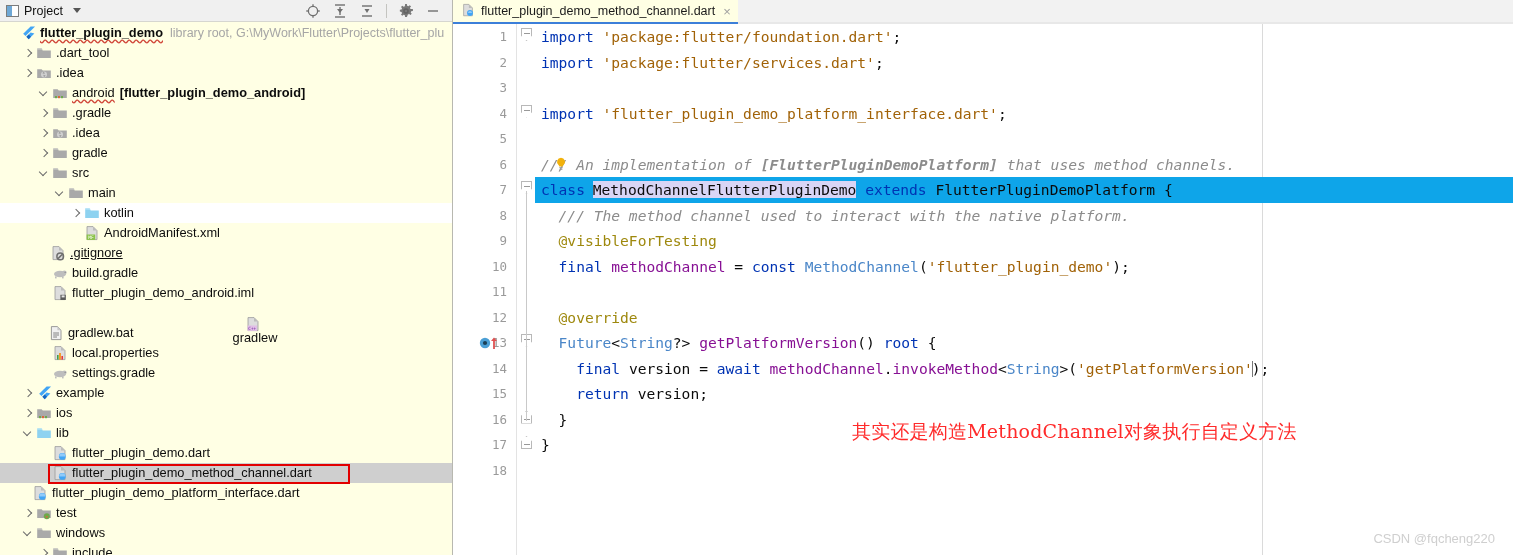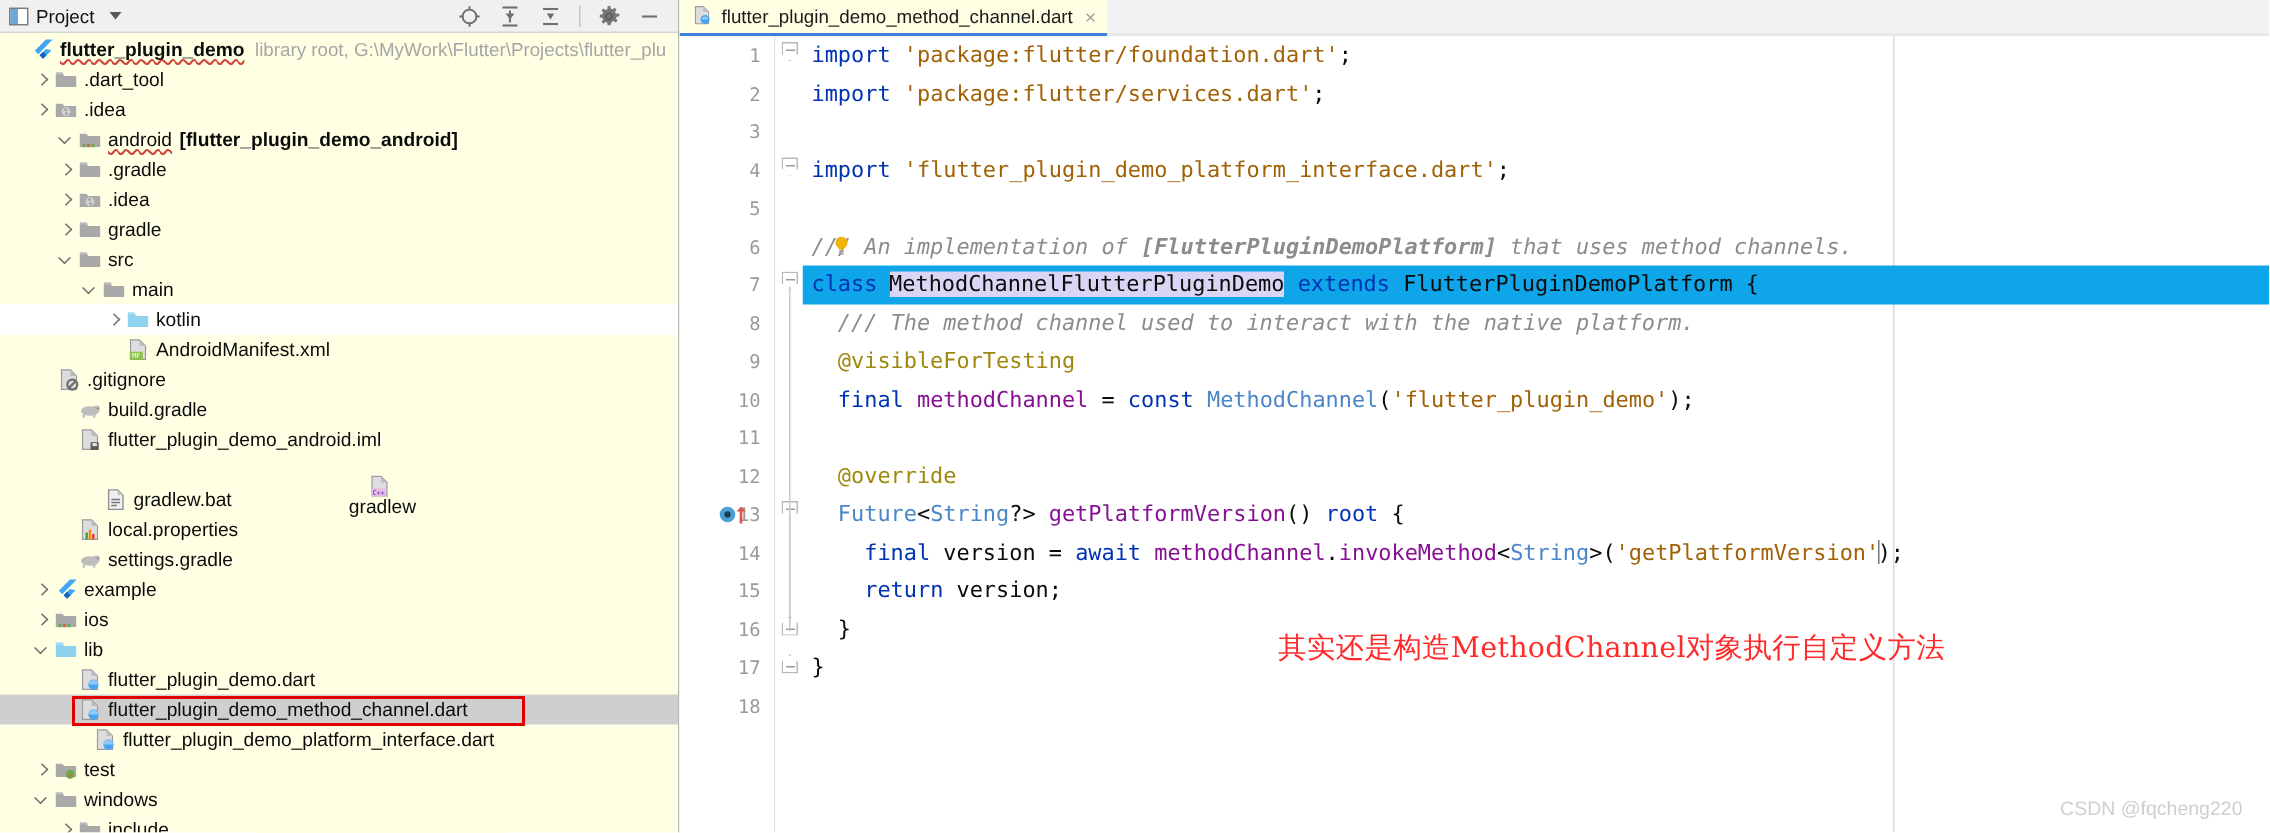--- a/index.html
+++ b/index.html
@@ -444,21 +444,21 @@
         <div class="row" style="padding-left: 70px;">
           <span class="arrow"></span>
           <span class="ico"><svg width="16" height="16" viewBox="0 0 16 16">
               <path d="M3 1.6h6l4 4v9H3z" fill="#DDDDDD" stroke="#9b9b9b" stroke-width=".8"></path>
               <path d="M9 1.6l4 4H9z" fill="#bcbcbc"></path>
               <rect x="2.6" y="9.5" width="8.6" height="5.4" fill="#8BC34A"></rect>
               <text x="6.9" y="13.9" font-size="4.6" fill="#ffffff" text-anchor="middle" font-family="monospace">MF</text>
             </svg></span>
           <span class="lbl">AndroidManifest.xml</span>
         </div>
-        <div class="row" style="padding-left: 24px;">
+        <div class="row" style="padding-left: 36px; text-decoration: underline;">
           <span class="arrow"></span>
           <span class="ico"><svg width="16" height="16" viewBox="0 0 16 16">
               <path d="M3 1.6h6l4 4v9H3z" fill="#DDDDDD" stroke="#9b9b9b" stroke-width=".8"></path>
               <path d="M9 1.6l4 4H9z" fill="#bcbcbc"></path>
               <circle cx="10.2" cy="11.4" r="3.3" fill="none" stroke="#6e6e6e" stroke-width="1.5"></circle>
               <line x1="8" y1="13.6" x2="12.4" y2="9.2" stroke="#6e6e6e" stroke-width="1.5"></line>
             </svg></span>
           <span class="lbl">.gitignore</span>
         </div>
         <div class="row" style="padding-left: 38px;">
@@ -485,21 +485,21 @@
         <div class="row" style="padding-left: 58px; flex-direction: column;">
           <span class="arrow"></span>
           <span class="ico"><svg width="16" height="16" viewBox="0 0 16 16">
               <path d="M3 1.6h6l4 4v9H3z" fill="#DDDDDD" stroke="#9b9b9b" stroke-width=".8"></path>
               <path d="M9 1.6l4 4H9z" fill="#bcbcbc"></path>
               <rect x="2.6" y="9.5" width="9.4" height="5.4" fill="#E1BEE7"></rect>
               <text x="7.3" y="13.9" font-size="4.4" fill="#6A1B9A" text-anchor="middle" font-family="monospace">C++</text>
             </svg></span>
           <span class="lbl">gradlew</span>
         </div>
-        <div class="row" style="padding-left: 55px;">
+        <div class="row" style="padding-left: 34px;">
           <span class="arrow"></span>
           <span class="ico"><svg width="16" height="16" viewBox="0 0 16 16">
               <path d="M3.4 1.6h6l3.6 3.6v9.4H3.4z" fill="#F0F0F0" stroke="#8e8e8e" stroke-width=".9"></path>
               <path d="M9.4 1.6l3.6 3.6H9.4z" fill="#c8c8c8"></path>
               <line x1="5.2" y1="8" x2="11" y2="8" stroke="#777" stroke-width=".9"></line>
               <line x1="5.2" y1="10" x2="11" y2="10" stroke="#777" stroke-width=".9"></line>
               <line x1="5.2" y1="12" x2="9" y2="12" stroke="#777" stroke-width=".9"></line>
             </svg></span>
           <span class="lbl">gradlew.bat</span>
         </div>
@@ -565,21 +565,21 @@
         <div class="row selected" style="padding-left: 38px;">
           <span class="arrow"></span>
           <span class="ico"><svg width="16" height="16" viewBox="0 0 16 16">
               <path d="M3 1.6h6l4 4v9H3z" fill="#DDDDDD" stroke="#9b9b9b" stroke-width=".8"></path>
               <path d="M9 1.6l4 4H9z" fill="#bcbcbc"></path>
               <circle cx="10.3" cy="11.4" r="3.4" fill="#42A5F5"></circle>
               <path d="M7.2 11.4a3.1 3.1 0 0 1 6.2 0z" fill="#90CAF9"></path>
             </svg></span>
           <span class="lbl">flutter_plugin_demo_method_channel.dart</span>
         </div>
-        <div class="row" style="padding-left: 48px;">
+        <div class="row" style="padding-left: 18px;">
           <span class="arrow"></span>
           <span class="ico"><svg width="16" height="16" viewBox="0 0 16 16">
               <path d="M3 1.6h6l4 4v9H3z" fill="#DDDDDD" stroke="#9b9b9b" stroke-width=".8"></path>
               <path d="M9 1.6l4 4H9z" fill="#bcbcbc"></path>
               <circle cx="10.3" cy="11.4" r="3.4" fill="#42A5F5"></circle>
               <path d="M7.2 11.4a3.1 3.1 0 0 1 6.2 0z" fill="#90CAF9"></path>
             </svg></span>
           <span class="lbl">flutter_plugin_demo_platform_interface.dart</span>
         </div>
         <div class="row" style="padding-left: 22px;">

